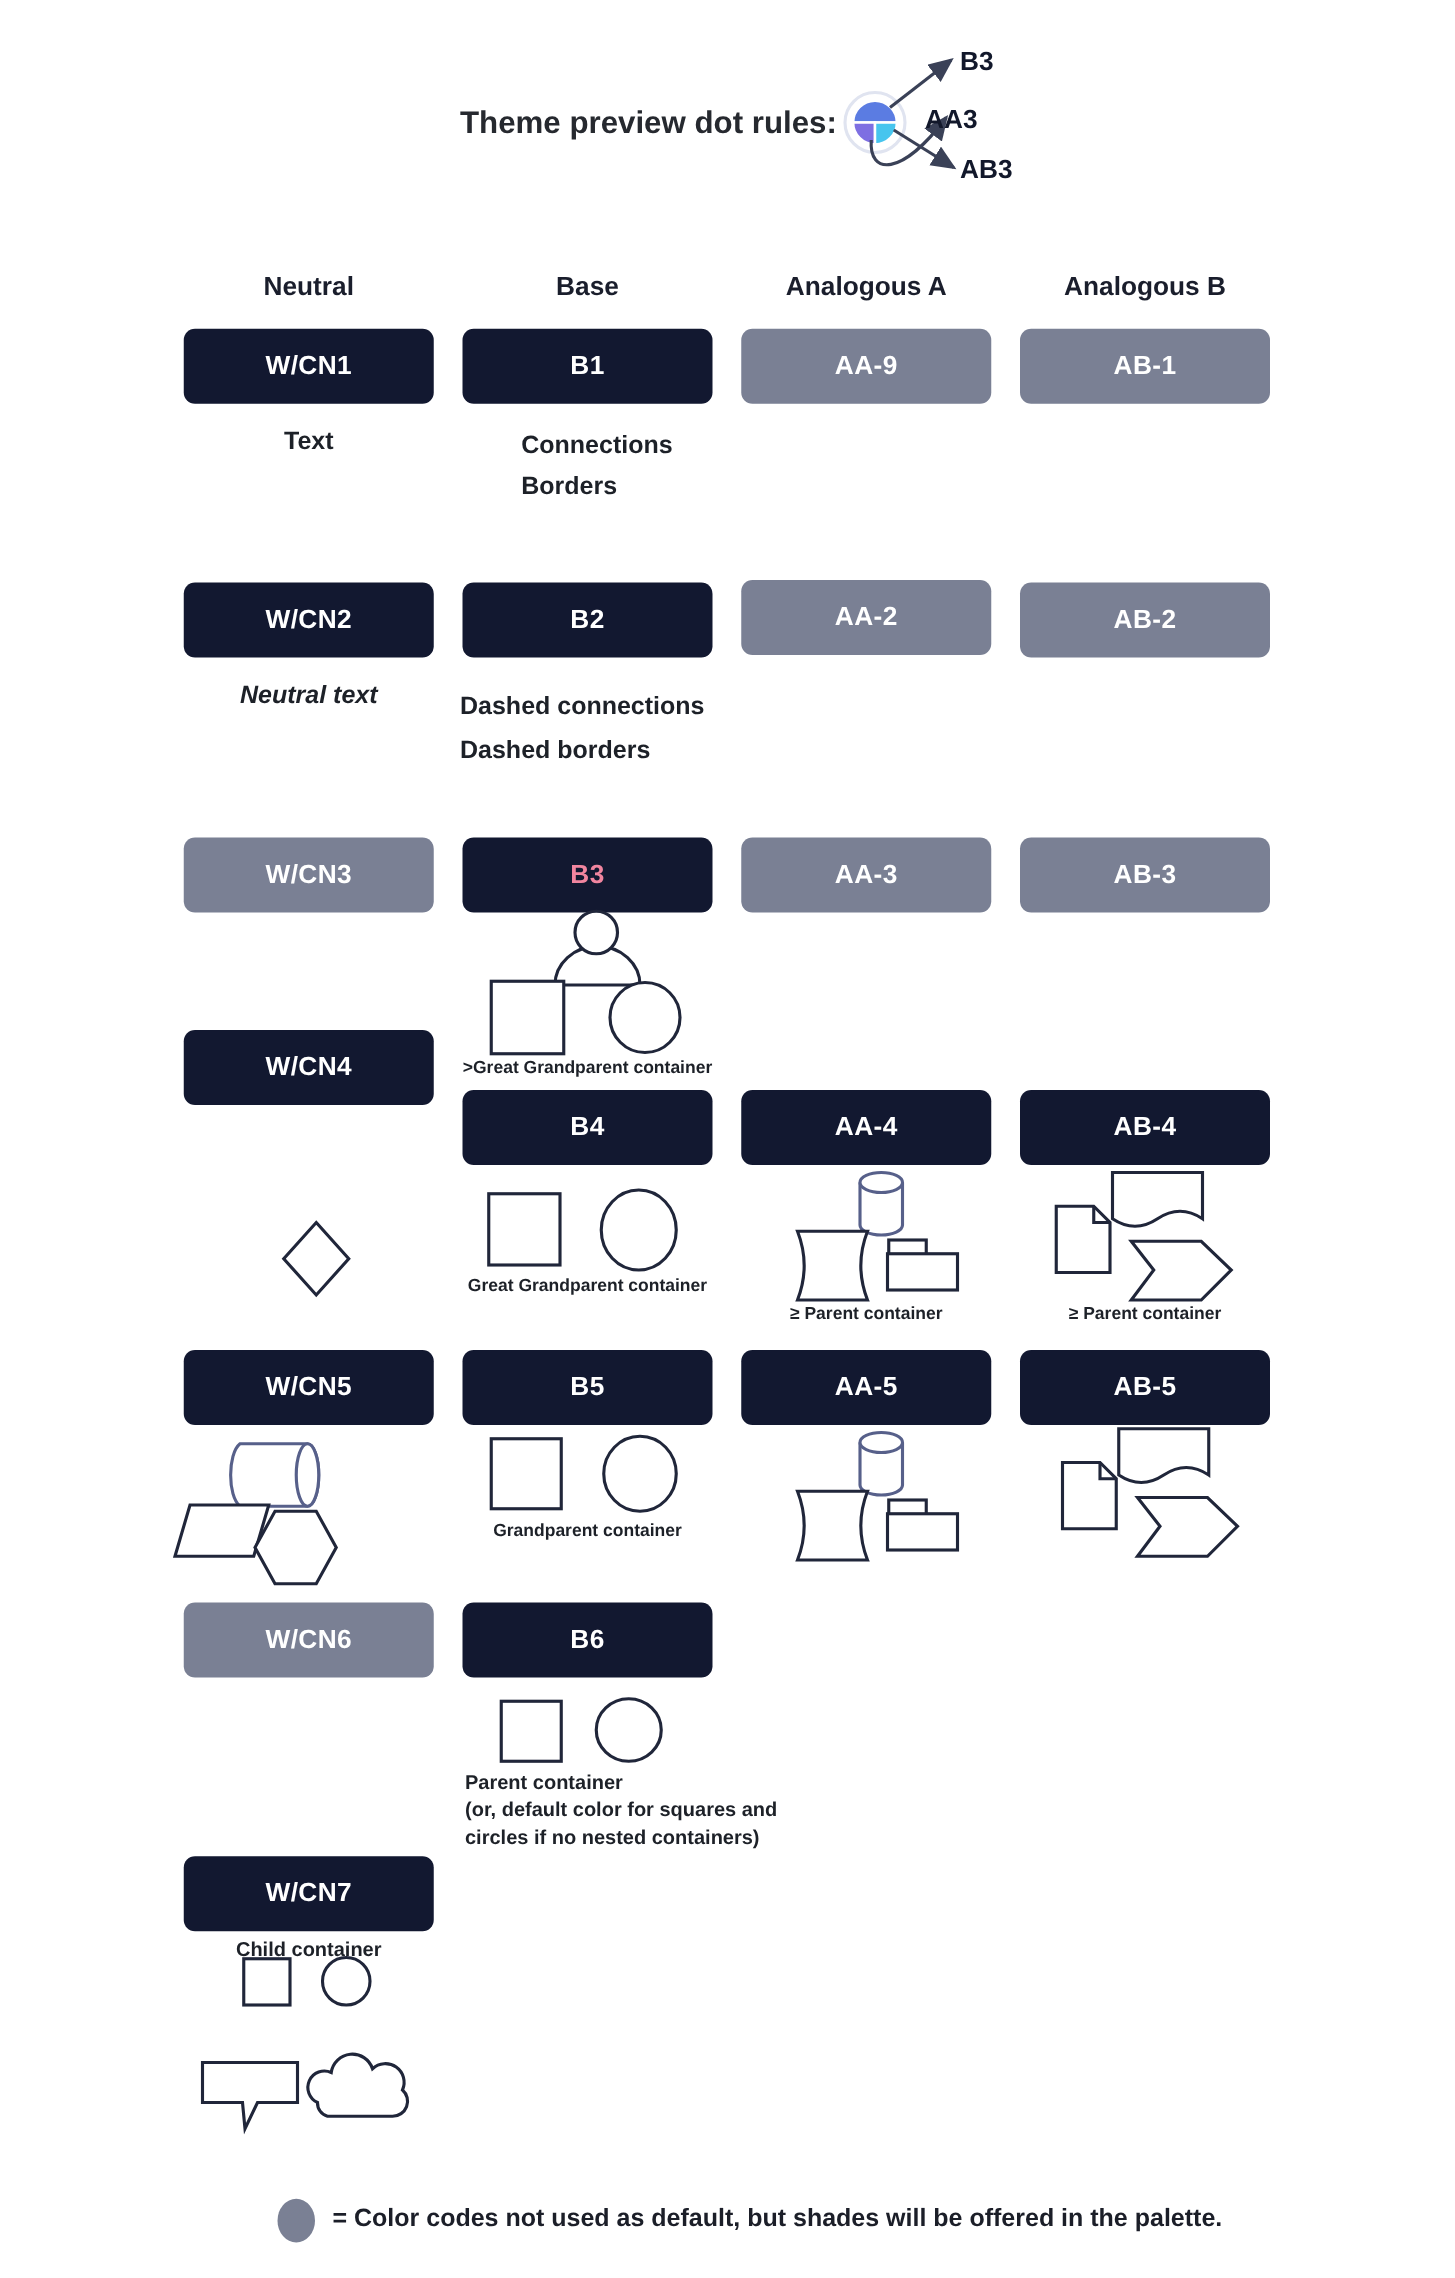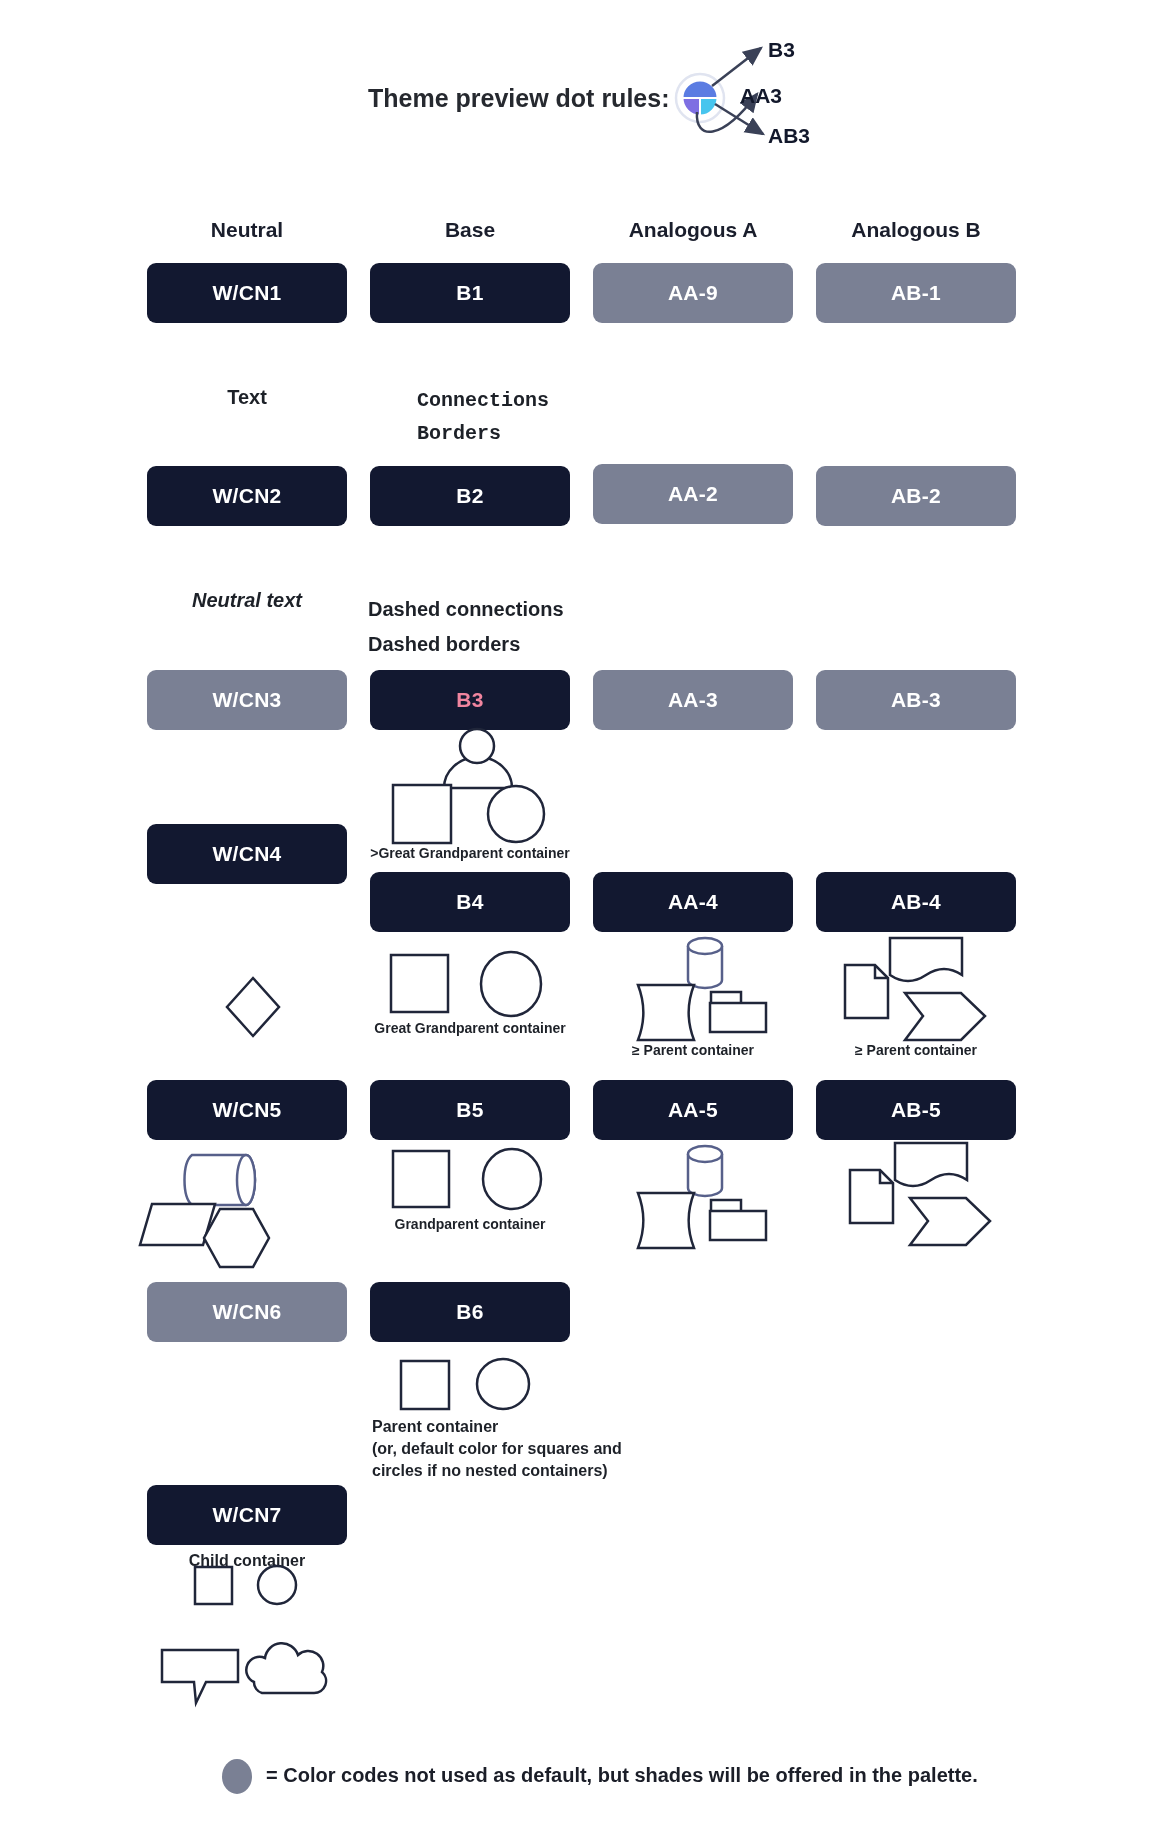--- a/index.html
+++ b/index.html
@@ -18,22 +18,22 @@
   .dark{background:#121830;}
   .gray{background:#7a8094;}
   .pink{color:#f1859f;}
   .c1{left:147px}.c2{left:370px}.c3{left:593px}.c4{left:816px}
 
   .note{position:absolute;font-weight:700;color:#1d2128;}
   .center200{width:200px;text-align:center;}
   .center260{width:260px;text-align:center;}
   .sm{font-size:14px;}
   .md{font-size:16px;line-height:22px;}
-  .lg{font-size:20px;margin-top:44px;}
-  .lines33 div{line-height:33px;font-family:Liberation Mono, monospace;}
+  .lg{font-size:20px;}
+  .lines33 div{line-height:33px;}
   .lines35 div{line-height:35px;}
   .italic{font-style:italic;}
 
   svg{position:absolute;overflow:visible;}
   .blk{stroke:#20263a;stroke-width:2.5;fill:#ffffff;}
   .blu{stroke:#57608a;stroke-width:2.5;fill:#ffffff;}
 
   .legend-dot{position:absolute;left:222px;top:1759px;width:30px;height:35px;
               border-radius:50%;background:#7a8094;}
   .legend-text{position:absolute;left:266px;top:1764px;font-size:20px;

